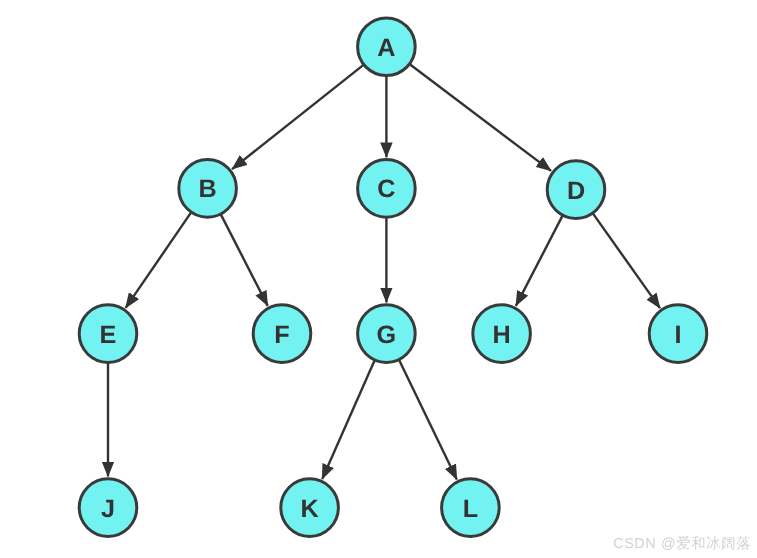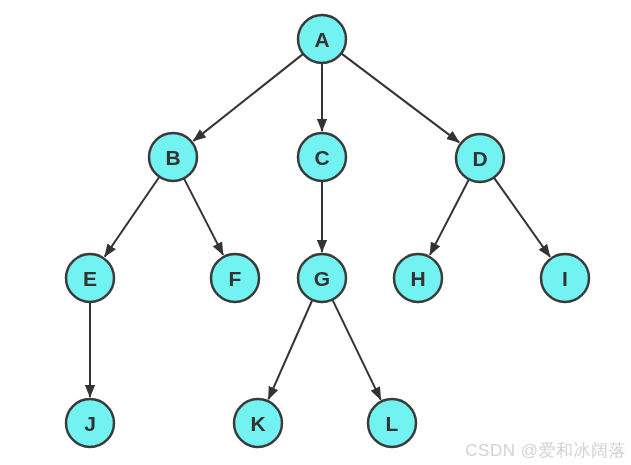--- a/index.html
+++ b/index.html
@@ -30,21 +30,21 @@
     text-anchor: middle;
   }
   .edge-line {
     stroke-width: 2px;
     fill: none;
   }
   .watermark {
     position: absolute;
     right: 5px;
     bottom: 3px;
-    font-size: 17px;
+    font-size: 12px;
     letter-spacing: 0.5px;
     user-select: none;
   }
 </style>
 </head>
 <body>
 
 <div class="canvas">
   <svg id="tree-svg" xmlns="http://www.w3.org/2000/svg" viewBox="0 0 631 465" width="631" height="465">
     <defs>

